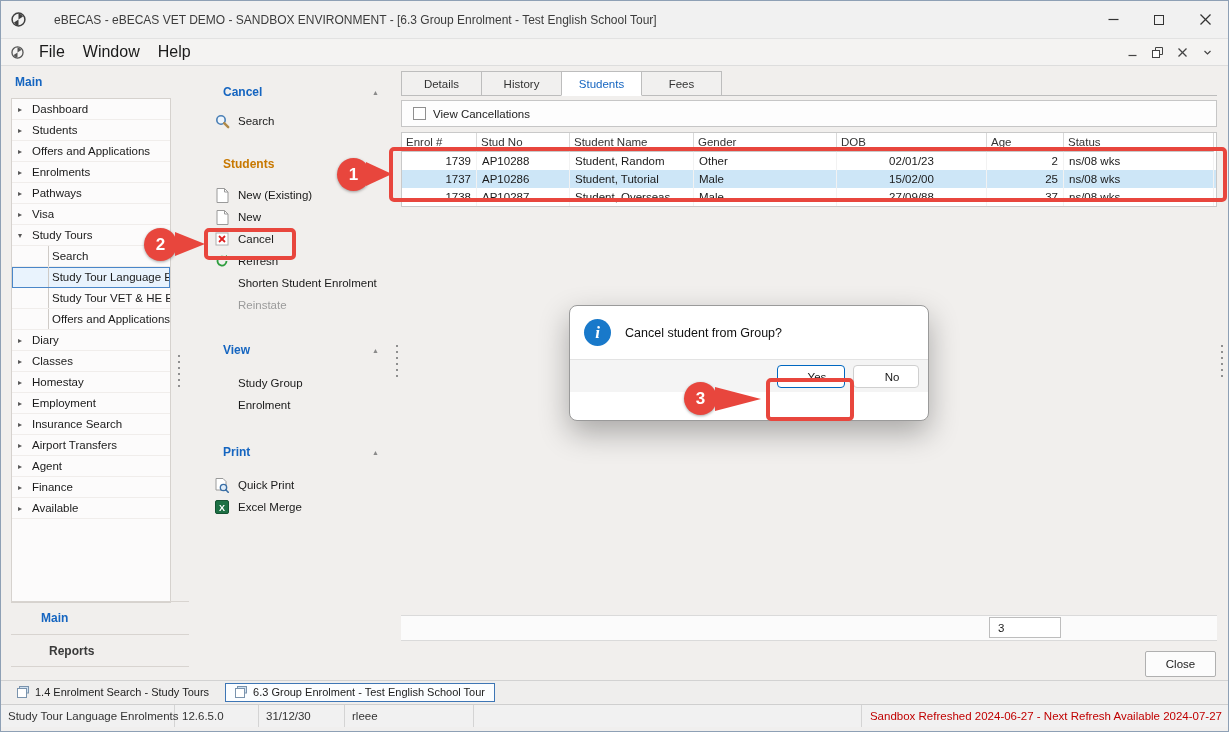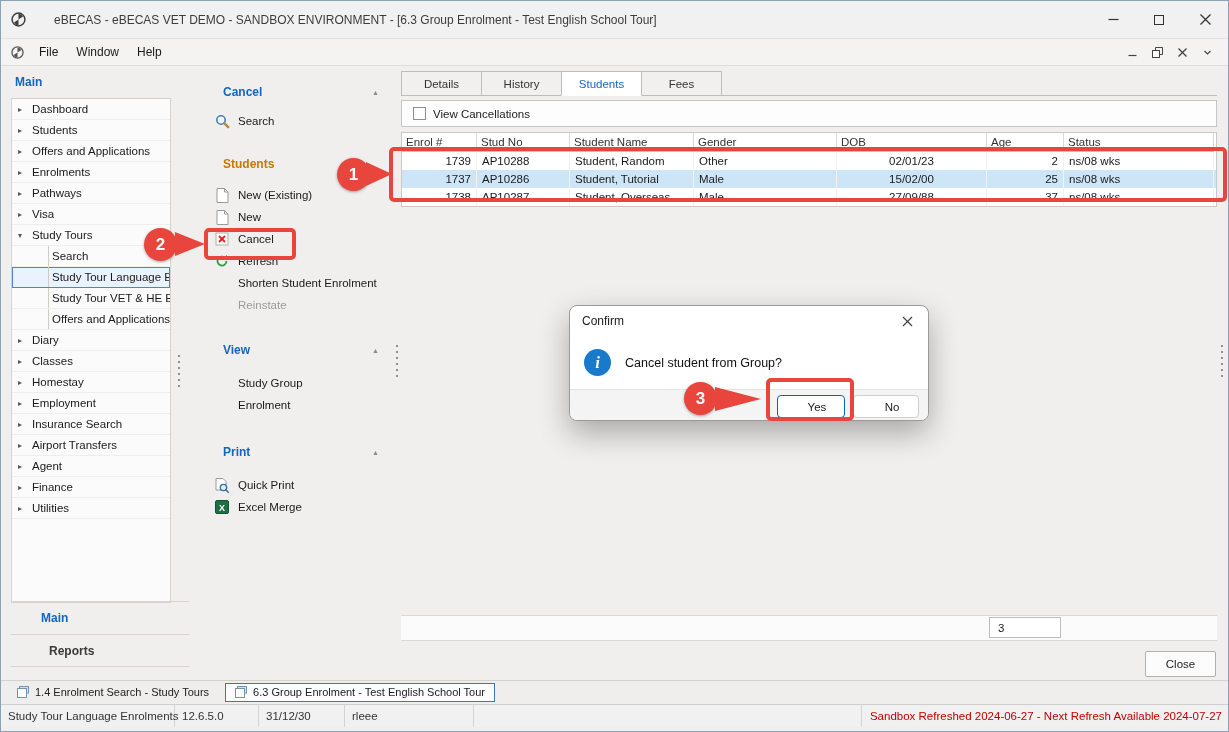--- a/index.html
+++ b/index.html
@@ -13,21 +13,21 @@
   .titlebar { position:absolute; left:0; top:0; width:100%; height:38px; background:#f1f1f1;
               border-bottom:1px solid #e2e2e2; display:flex; align-items:center; padding-left:10px;gap:20px; }
   .title-text { font-size:12px; color:#3c3c3c; margin-left:8px; white-space:nowrap; }
   .win-controls { margin-left:auto; display:flex; height:100%; }
   .win-btn { width:46px; height:100%; display:flex; align-items:center; justify-content:center; }
 
   
   .menubar { position:absolute; left:0; top:38px; width:100%; height:27px; background:#f4f3f2;
              border-bottom:1px solid #ddd; display:flex; align-items:center; padding-left:10px; }
   .menu-appicon { display:flex; margin-right:6px; }
-  .menu-item { padding:0 9px; height:100%; display:flex; align-items:center; font-size:12px; color:#1a1a1a; }
+  .menu-item { padding:0 9px; height:100%; display:flex; align-items:center; font-size:16px; color:#1a1a1a; }
   .mdi-controls { margin-left:auto; display:flex; align-items:center; gap:3px; padding-right:10px; }
   .mdi-btn { width:22px; height:20px; display:flex; align-items:center; justify-content:center; }
 
   
   .workspace { position:absolute; left:0; top:65px; width:1229px; height:614px; background:#f1efed; }
 
   .nav-title { position:absolute; left:14px; top:9px; font-size:12px; font-weight:bold; color:#1565c0; }
 
   .nav-list { position:absolute; left:10px; top:32px; width:160px; height:505px;
               background:#fcfbfb; border:1px solid #d6d2ce; overflow:hidden; }
@@ -286,21 +286,21 @@
       <div class="nav-item">
           <span class="tw">▸</span>
           <span class="lbl">Agent</span>
         </div>
       <div class="nav-item">
           <span class="tw">▸</span>
           <span class="lbl">Finance</span>
         </div>
       <div class="nav-item">
           <span class="tw">▸</span>
-          <span class="lbl">Utilities</span>
+          <span class="lbl">Available</span>
         </div>
     </div>
 
     <div class="nav-groups">
       <div class="nav-group g-main">Main</div>
       <div class="nav-group g-reports">Reports</div>
     </div>
 
     <div class="grip" id="grip1" style="left:176px; top:287px; height:34px;"></div>
     <div class="grip" id="grip2" style="left:394px; top:277px; height:34px;"></div>
@@ -457,29 +457,20 @@
         </div>
       </div>
 
       <div class="fband"></div>
       <div class="countbox">3</div>
       <div class="closebtn">Close</div>
     </div>
   </div>
 
   <div class="dialog">
-    <div class="dlg-title">
-      <span>Confirm</span>
-      <span class="dlg-close">
-        <svg width="11" height="11" viewBox="0 0 11 11">
-            <line x1="1" y1="1" x2="10" y2="10" stroke="#444" stroke-width="1.2"></line>
-            <line x1="10" y1="1" x2="1" y2="10" stroke="#444" stroke-width="1.2"></line>
-          </svg>
-      </span>
-    </div>
     <div class="dlg-body">
       <span class="info-icon">i</span>
       <span class="dlg-msg">Cancel student from Group?</span>
     </div>
     <div class="dlg-foot">
       <div class="btn btn-yes">Yes</div>
       <div class="btn btn-no">No</div>
     </div>
   </div>
 

